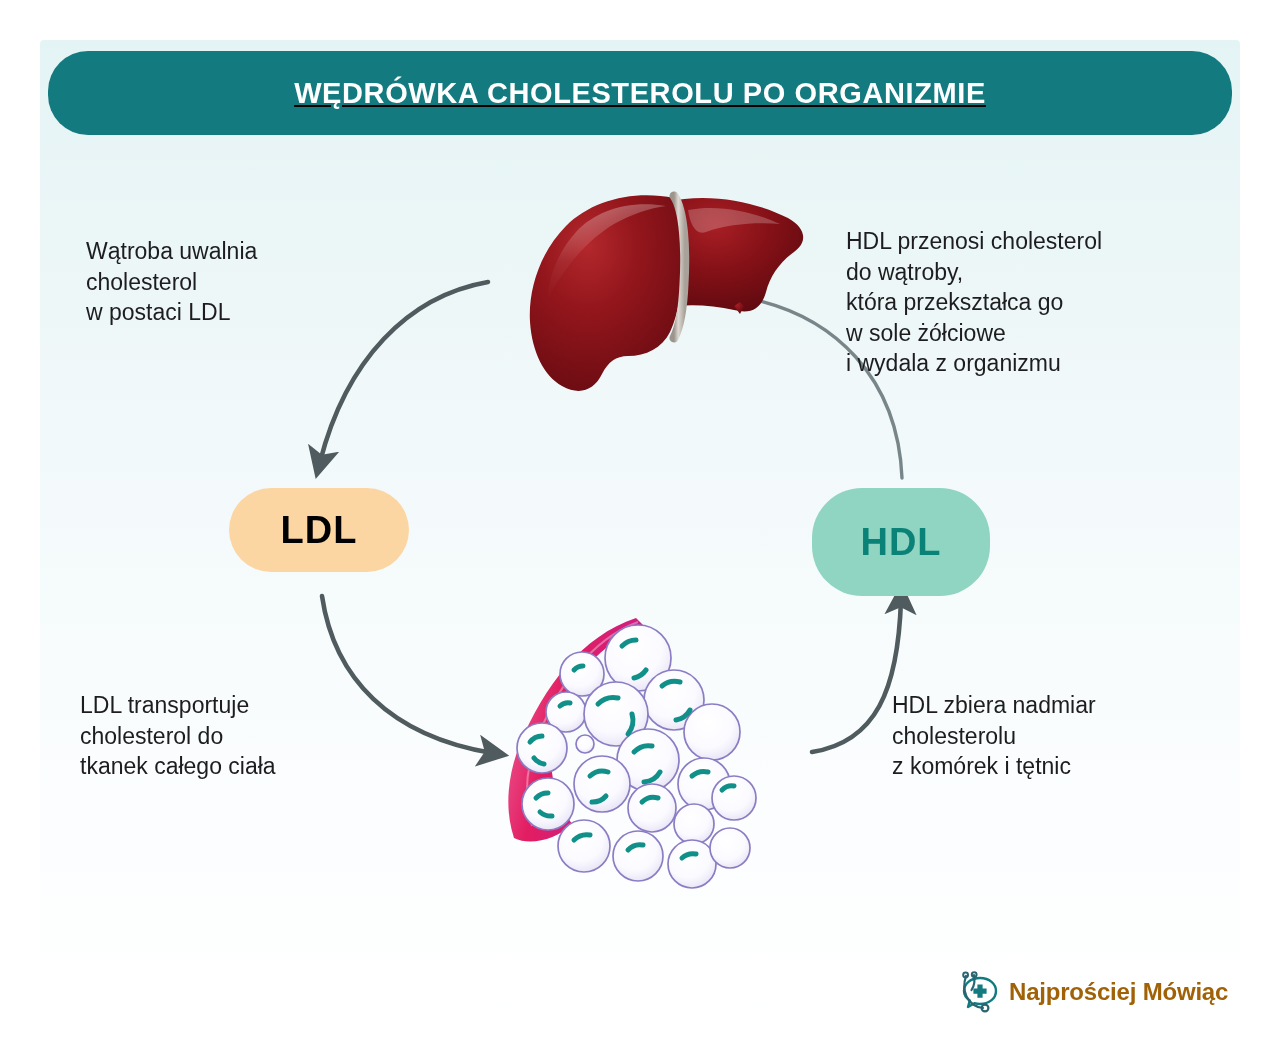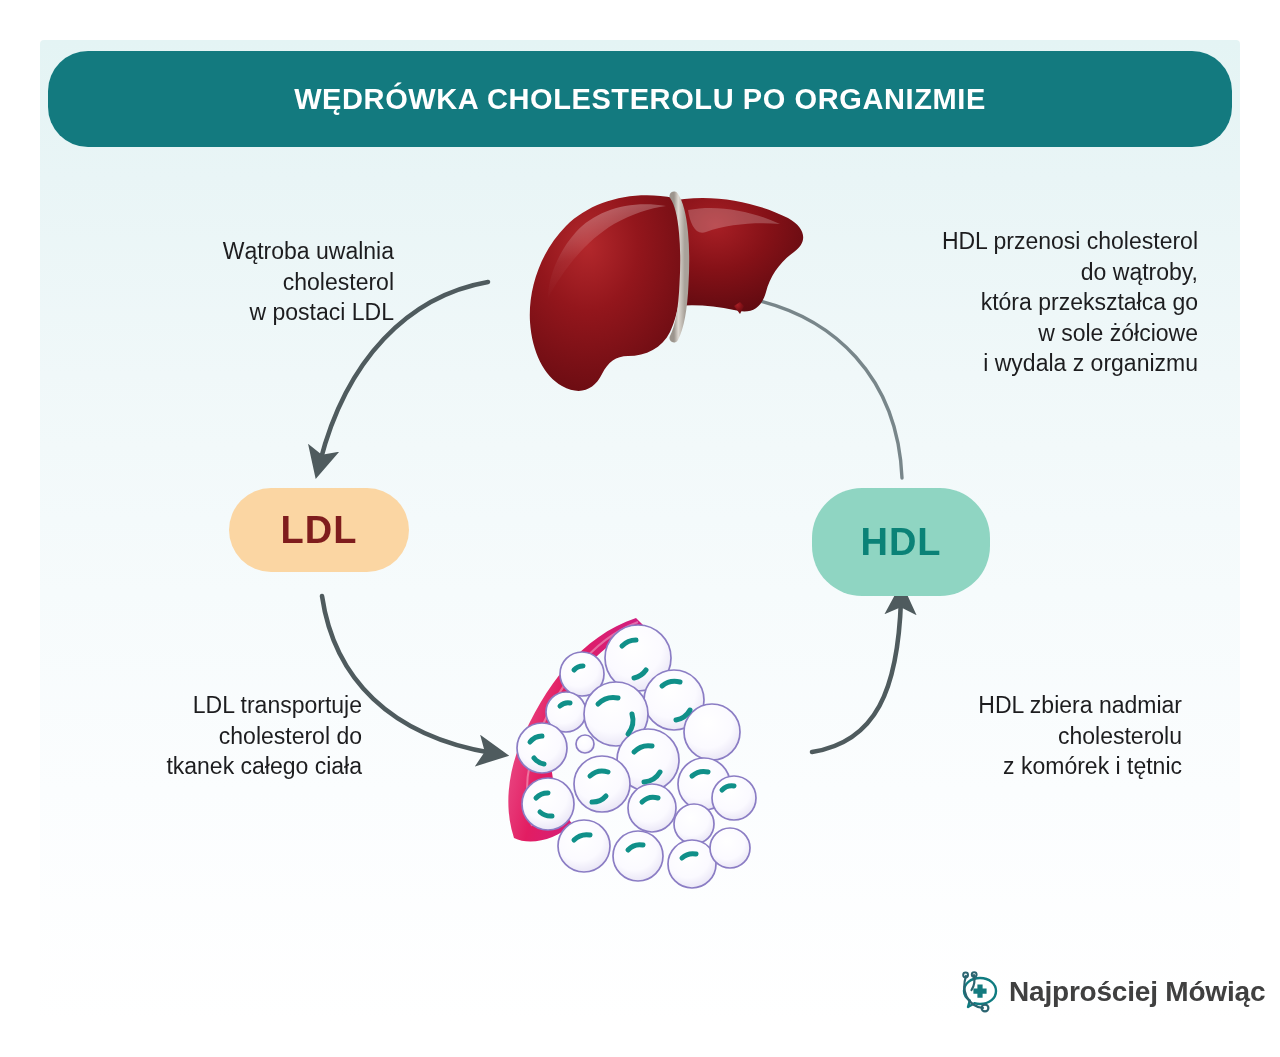--- a/index.html
+++ b/index.html
@@ -36,27 +36,28 @@
                 #ffffff 100%);
     border-radius: 4px;
   }
 
   
   .banner {
     position: absolute;
     left: 48px;
     top: 51px;
     width: 1184px;
-    height: 96px;
+    height: 84px;
     background: #137a7f;
     border-radius: 40px;
     display: flex;
     align-items: center;
     justify-content: center;
     box-sizing: border-box;
+    text-decoration: underline;
   }
   .banner-title {
     color: #ffffff;
     font-size: 29px;
     font-weight: bold;
     letter-spacing: 0.6px;
     text-align: center;
     white-space: nowrap;
     font-family: "Liberation Sans", "DejaVu Sans", sans-serif;
   }
@@ -70,21 +71,21 @@
     height: 1057px;
     pointer-events: none;
   }
 
   
   .caption {
     position: absolute;
     color: #1d1d1f;
     font-size: 23px;
     line-height: 1.33;
-    text-align: right;
+    text-align: left;
     font-family: "Liberation Sans", "DejaVu Sans", sans-serif;
   }
   .cap-liver-release { left: 86px;  top: 236px; width: 308px; }
   .cap-hdl-liver     { left: 846px; top: 226px; width: 352px; }
   .cap-ldl-tissue    { left: 80px;  top: 690px; width: 282px; }
   .cap-hdl-collect   { left: 892px; top: 690px; width: 290px; }
 
   
   .pill {
     position: absolute;
@@ -98,21 +99,21 @@
     font-size: 38px;
     font-weight: bold;
     letter-spacing: 1px;
     font-family: "Liberation Sans", "DejaVu Sans", sans-serif;
   }
   .pill-ldl {
     left: 229px; top: 488px;
     width: 180px; height: 84px;
     background: #fbd6a3;
   }
-  .pill-ldl .pill-label { color: #7f1d1d; }
+  .pill-ldl .pill-label { color: #000000; }
   .pill-hdl {
     left: 812px; top: 488px;
     width: 178px; height: 108px;
     background: #8fd5c2;
   }
   .pill-hdl .pill-label { color: #0b8277; }
 
   
   .illus {
     position: absolute;
@@ -126,23 +127,23 @@
     left: 958px;
     top: 966px;
     width: 280px;
     height: 52px;
     display: flex;
     align-items: center;
     gap: 7px;
   }
   .logo-mark { width: 44px; height: 44px; flex: 0 0 auto; }
   .logo-text {
-    font-size: 28px;
+    font-size: 24px;
     font-weight: bold;
-    color: #404040;
+    color: #a16207;
     letter-spacing: -0.2px;
     white-space: nowrap;
     font-family: "Liberation Sans", "DejaVu Sans", sans-serif;
     text-align: right;
   }
 </style>
 </head>
 <body>
 
 <div id="infographic">

